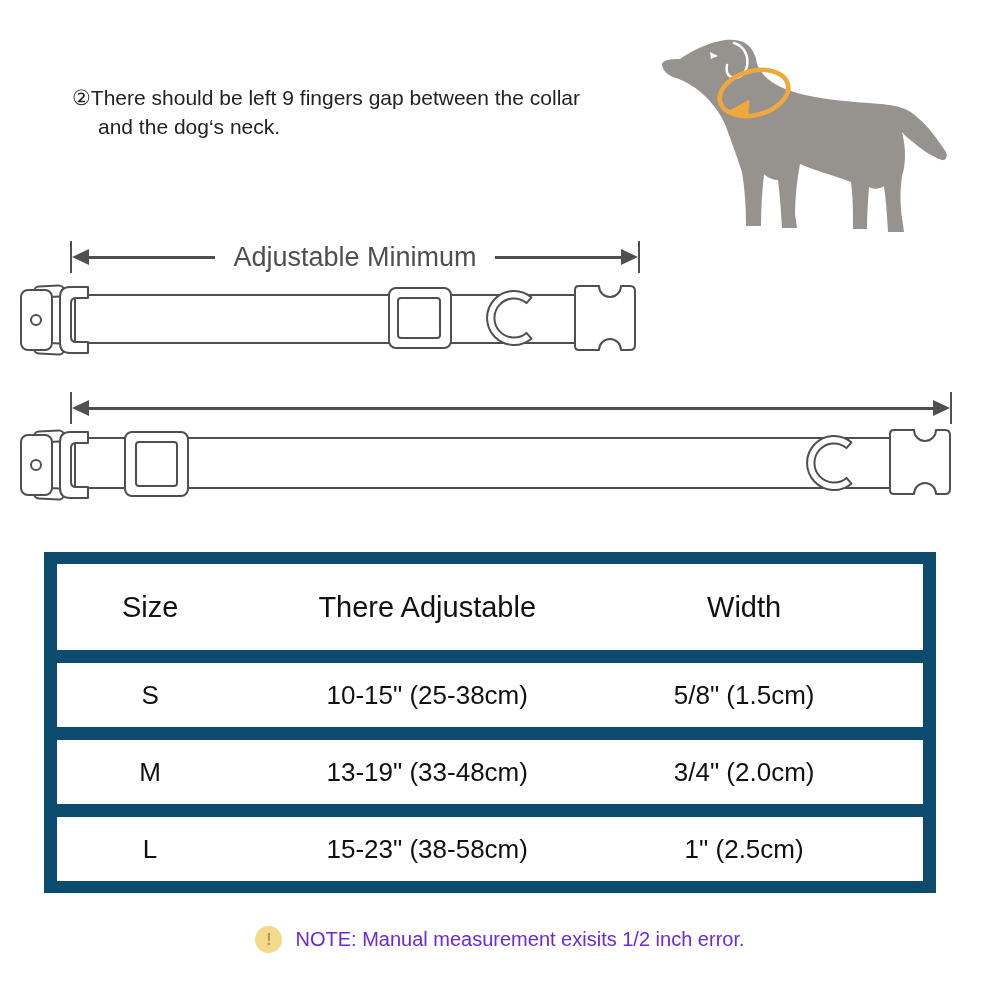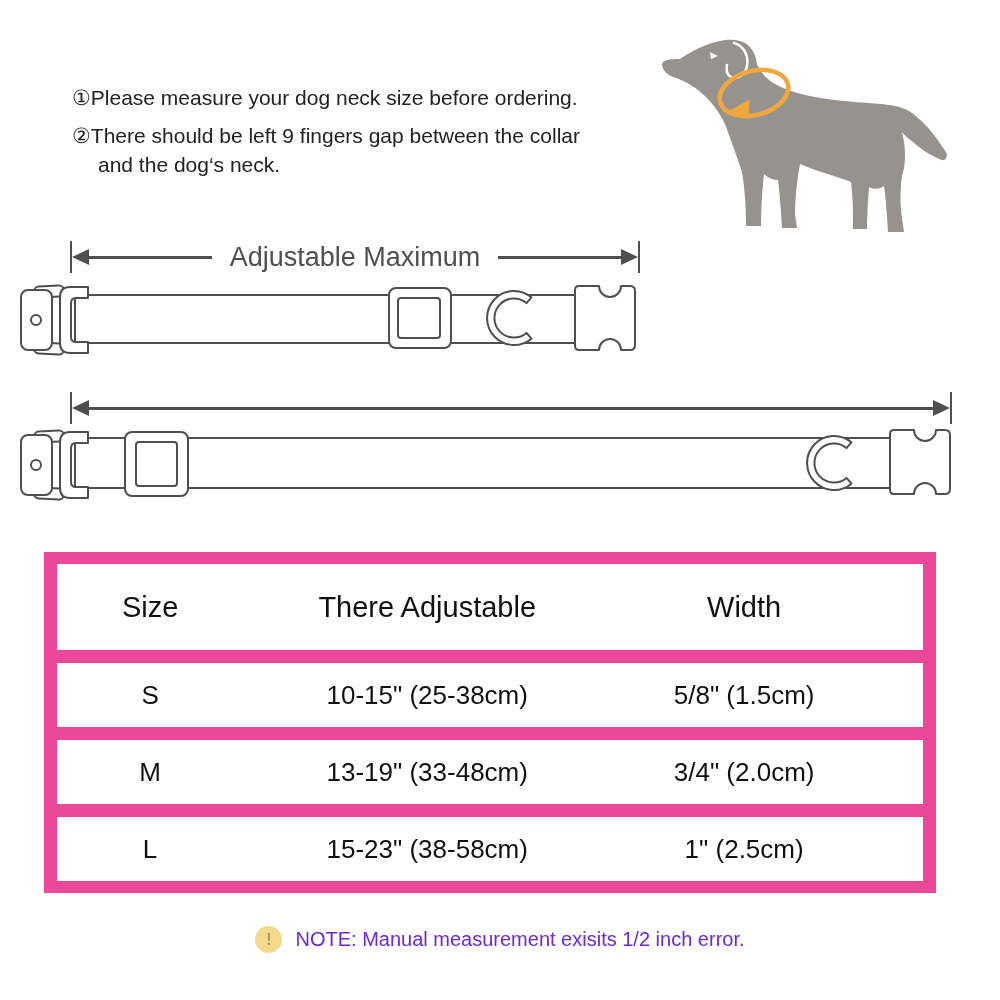--- a/index.html
+++ b/index.html
@@ -24,39 +24,38 @@
   .measure .label{flex:0 0 auto;margin:0 18px;font-size:27px;white-space:nowrap;color:#4f4f4f;}
   .measure-min{left:70px;top:239px;width:570px;}
   .measure-max{left:70px;top:390px;width:882px;}
 
   
   .collar{stroke:#4f4f4f;stroke-width:2;fill:#ffffff;}
   .collar-1{left:20px;top:280px;}
   .collar-2{left:20px;top:424px;}
 
   
-  .size-table{left:44px;top:552px;width:892px;background:#ec4899;padding:12px 13px;
+  .size-table{left:44px;top:552px;width:892px;background:#0c4a6e;padding:12px 13px;
     display:flex;flex-direction:column;gap:13px;box-sizing:border-box;}
   .trow{background:#ffffff;display:grid;grid-template-columns:21.5% 42.5% 36%;align-items:center;text-align:center;color:#111;}
   .trow > span{display:block;}
   .trow > span:nth-child(3){padding-right:46px;}
   .trow.header{height:86px;font-size:29px;}
   .trow.data{height:64px;font-size:26px;}
 
   
   .note{left:0;top:926px;width:1000px;display:flex;justify-content:center;align-items:center;gap:13px;}
   .note .icon{width:27px;height:27px;border-radius:50%;background:#f5d98b;color:#a39a68;
     font-size:16px;font-weight:bold;display:flex;align-items:center;justify-content:center;flex:0 0 auto;}
   .note .txt{font-size:20px;color:#6d28d9;}
 </style>
 </head>
 <body>
 
 <div class="abs instructions">
-  <p><span>①</span><span>Please measure your dog neck size before ordering.</span></p>
   <p><span>②</span><span>There should be left 9 fingers gap between the collar and the dog‘s neck.</span></p>
 </div>
 
 <svg class="abs" style="left:650px;top:14px;" width="300" height="235" viewBox="0 0 300 235">
   <path d="M 30,45
            C 40,38 55,30 70,27 C 78,25 88,25 95,29 C 103,34 106,42 107,50
            C 112,62 122,70 138,76 C 160,84 185,86 205,88 C 220,89 235,90 245,92
            C 255,94 262,98 268,104 C 278,112 288,126 296,138 C 298,142 296,147 292,146
            C 283,143 272,136 263,128 C 258,124 254,121 252,118
            C 256,134 256,150 252,162 C 250,176 250,192 252,204 L 254,218 L 238,218
@@ -72,21 +71,21 @@
   <g transform="rotate(-15 104 79)">
     <ellipse cx="104" cy="79" rx="35" ry="22" fill="none" stroke-width="4.5" stroke="#f0a73c"></ellipse>
     <polygon points="74,90 98,84 92,102" fill="#f0a73c"></polygon>
   </g>
 </svg>
 
 <div class="abs measure measure-min">
   <div class="endbar"></div>
   <div class="head left"></div>
   <div class="line"></div>
-  <span class="label">Adjustable Maximum</span>
+  <span class="label">Adjustable Minimum</span>
   <div class="line"></div>
   <div class="head right"></div>
   <div class="endbar"></div>
 </div>
 
 <svg class="abs collar collar-1" width="620" height="80" viewBox="0 0 620 80">
   <defs>
     <g id="buckle-left" stroke="#4f4f4f" stroke-width="2" fill="#ffffff">
       <rect x="14" y="1" width="30" height="11" rx="5" transform="rotate(-3 29 6)"></rect>
       <rect x="14" y="58" width="30" height="11" rx="5" transform="rotate(3 29 63)"></rect>

